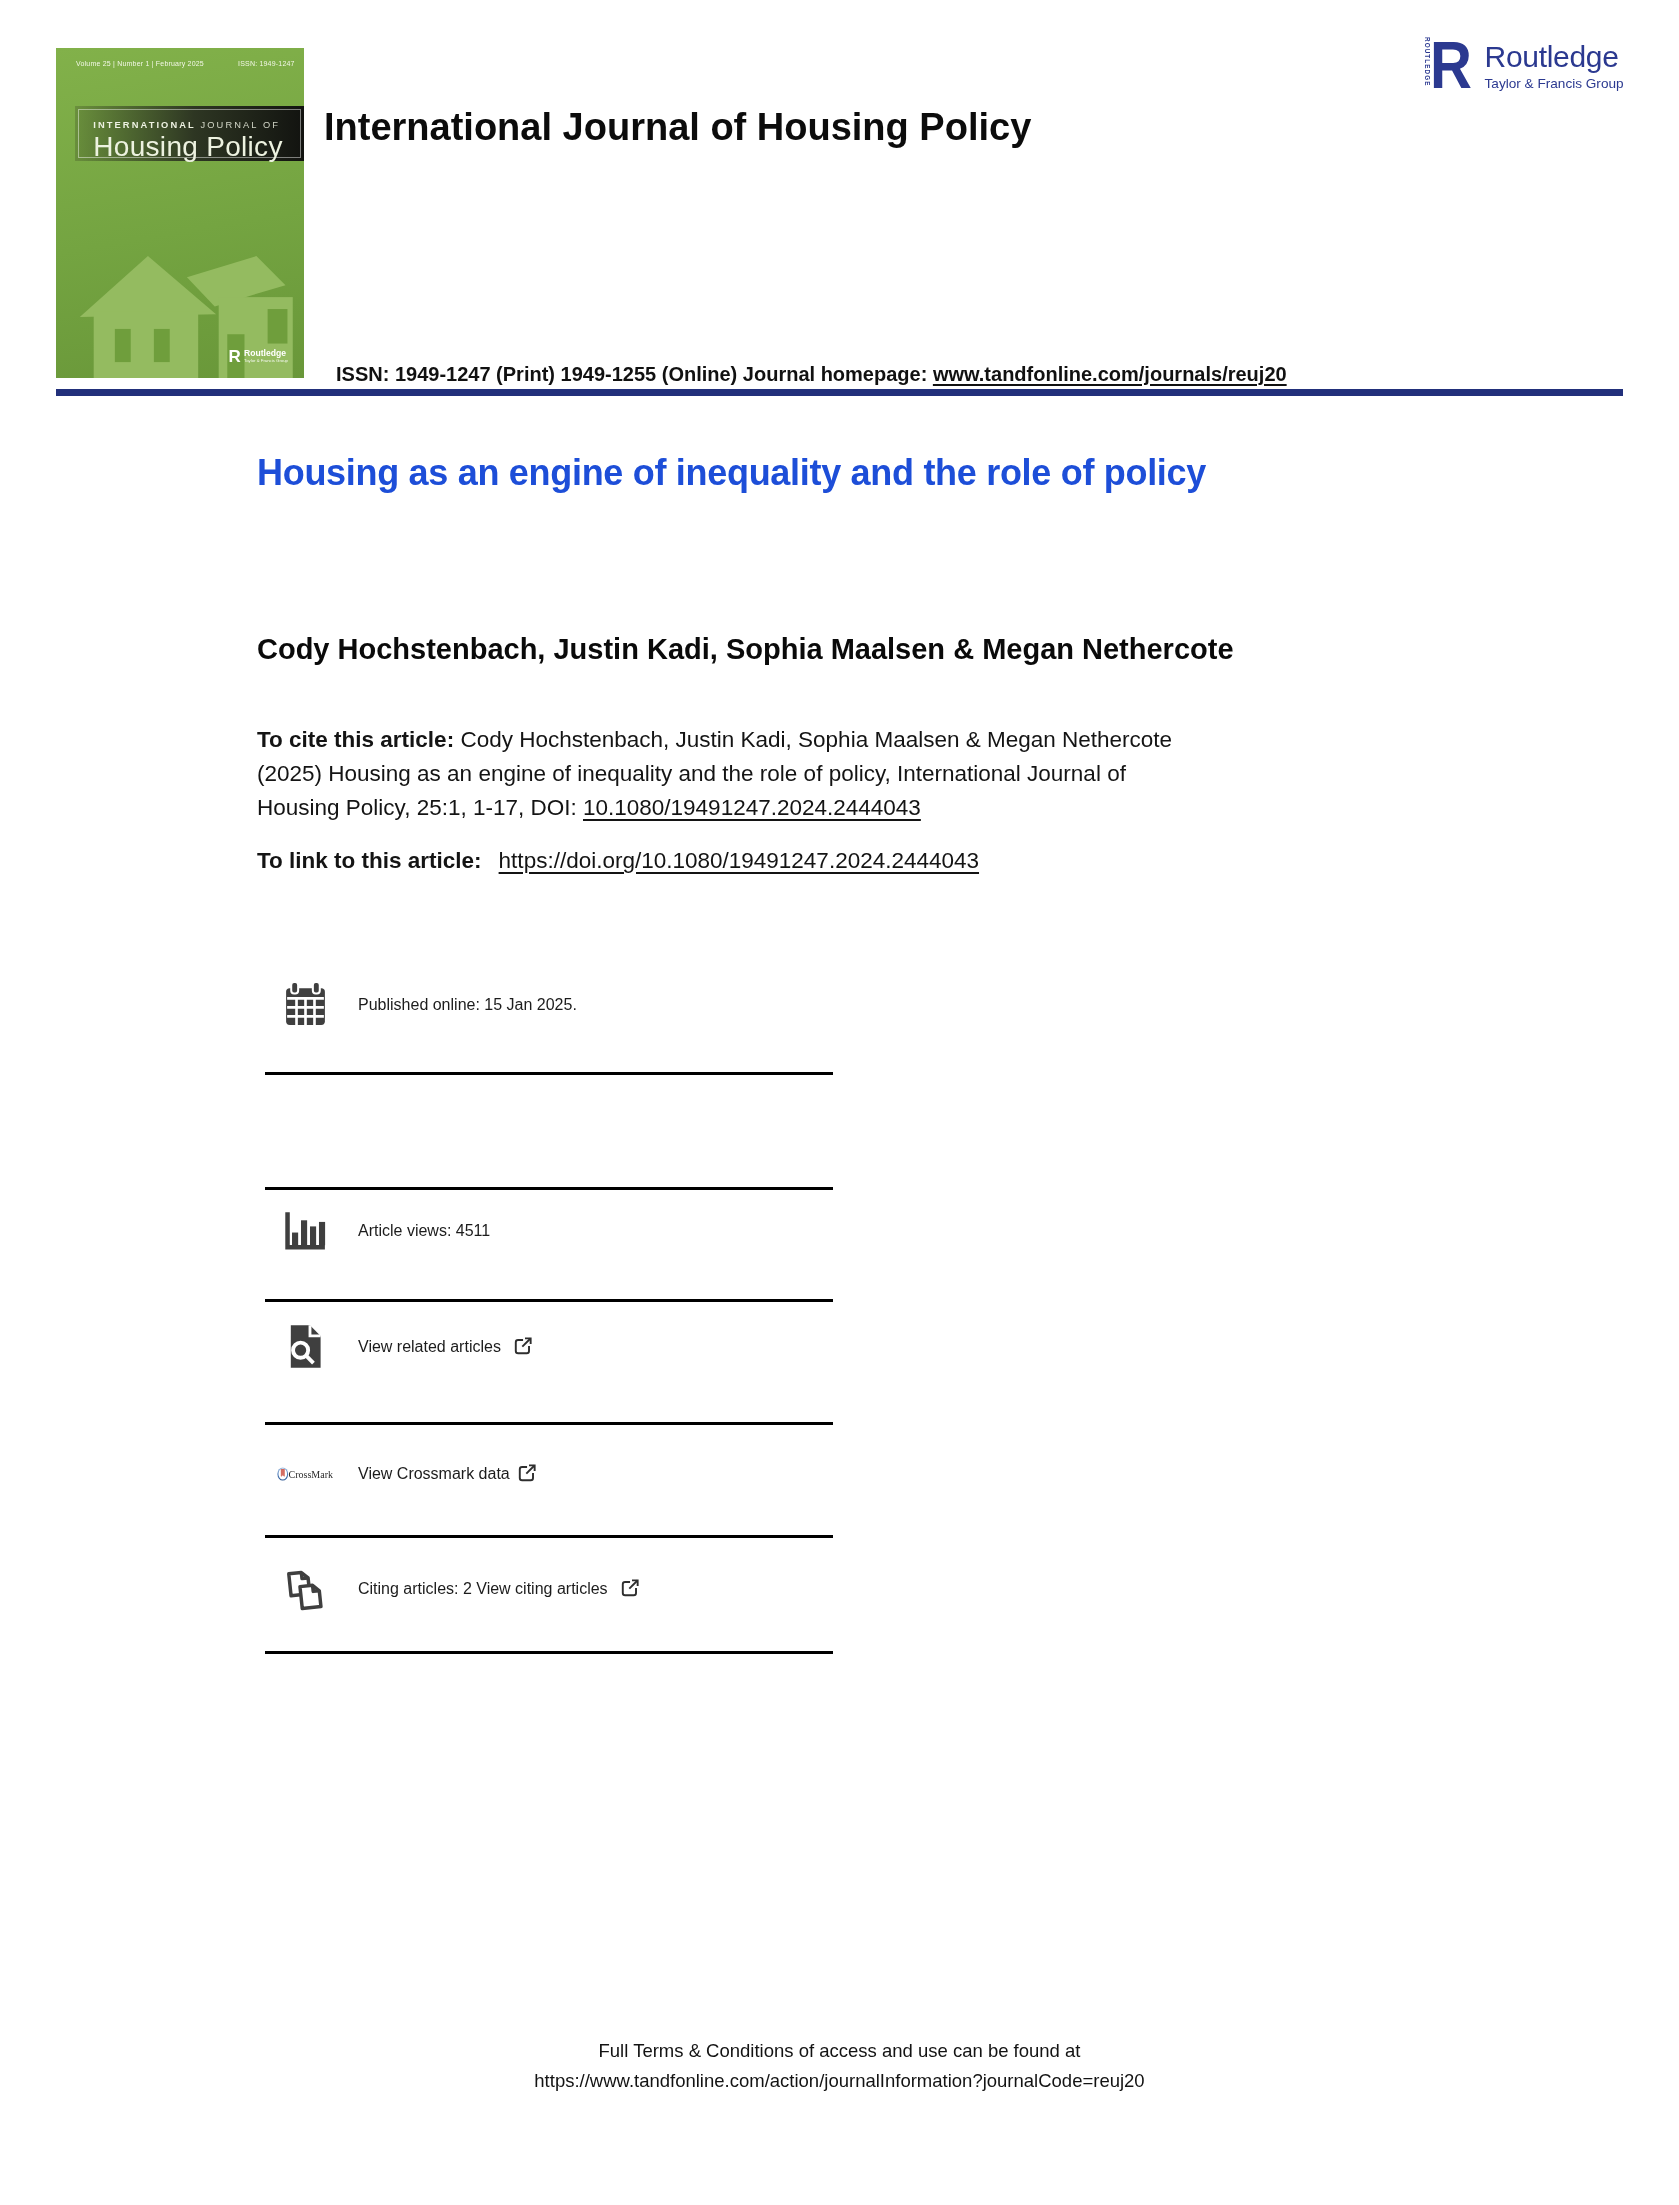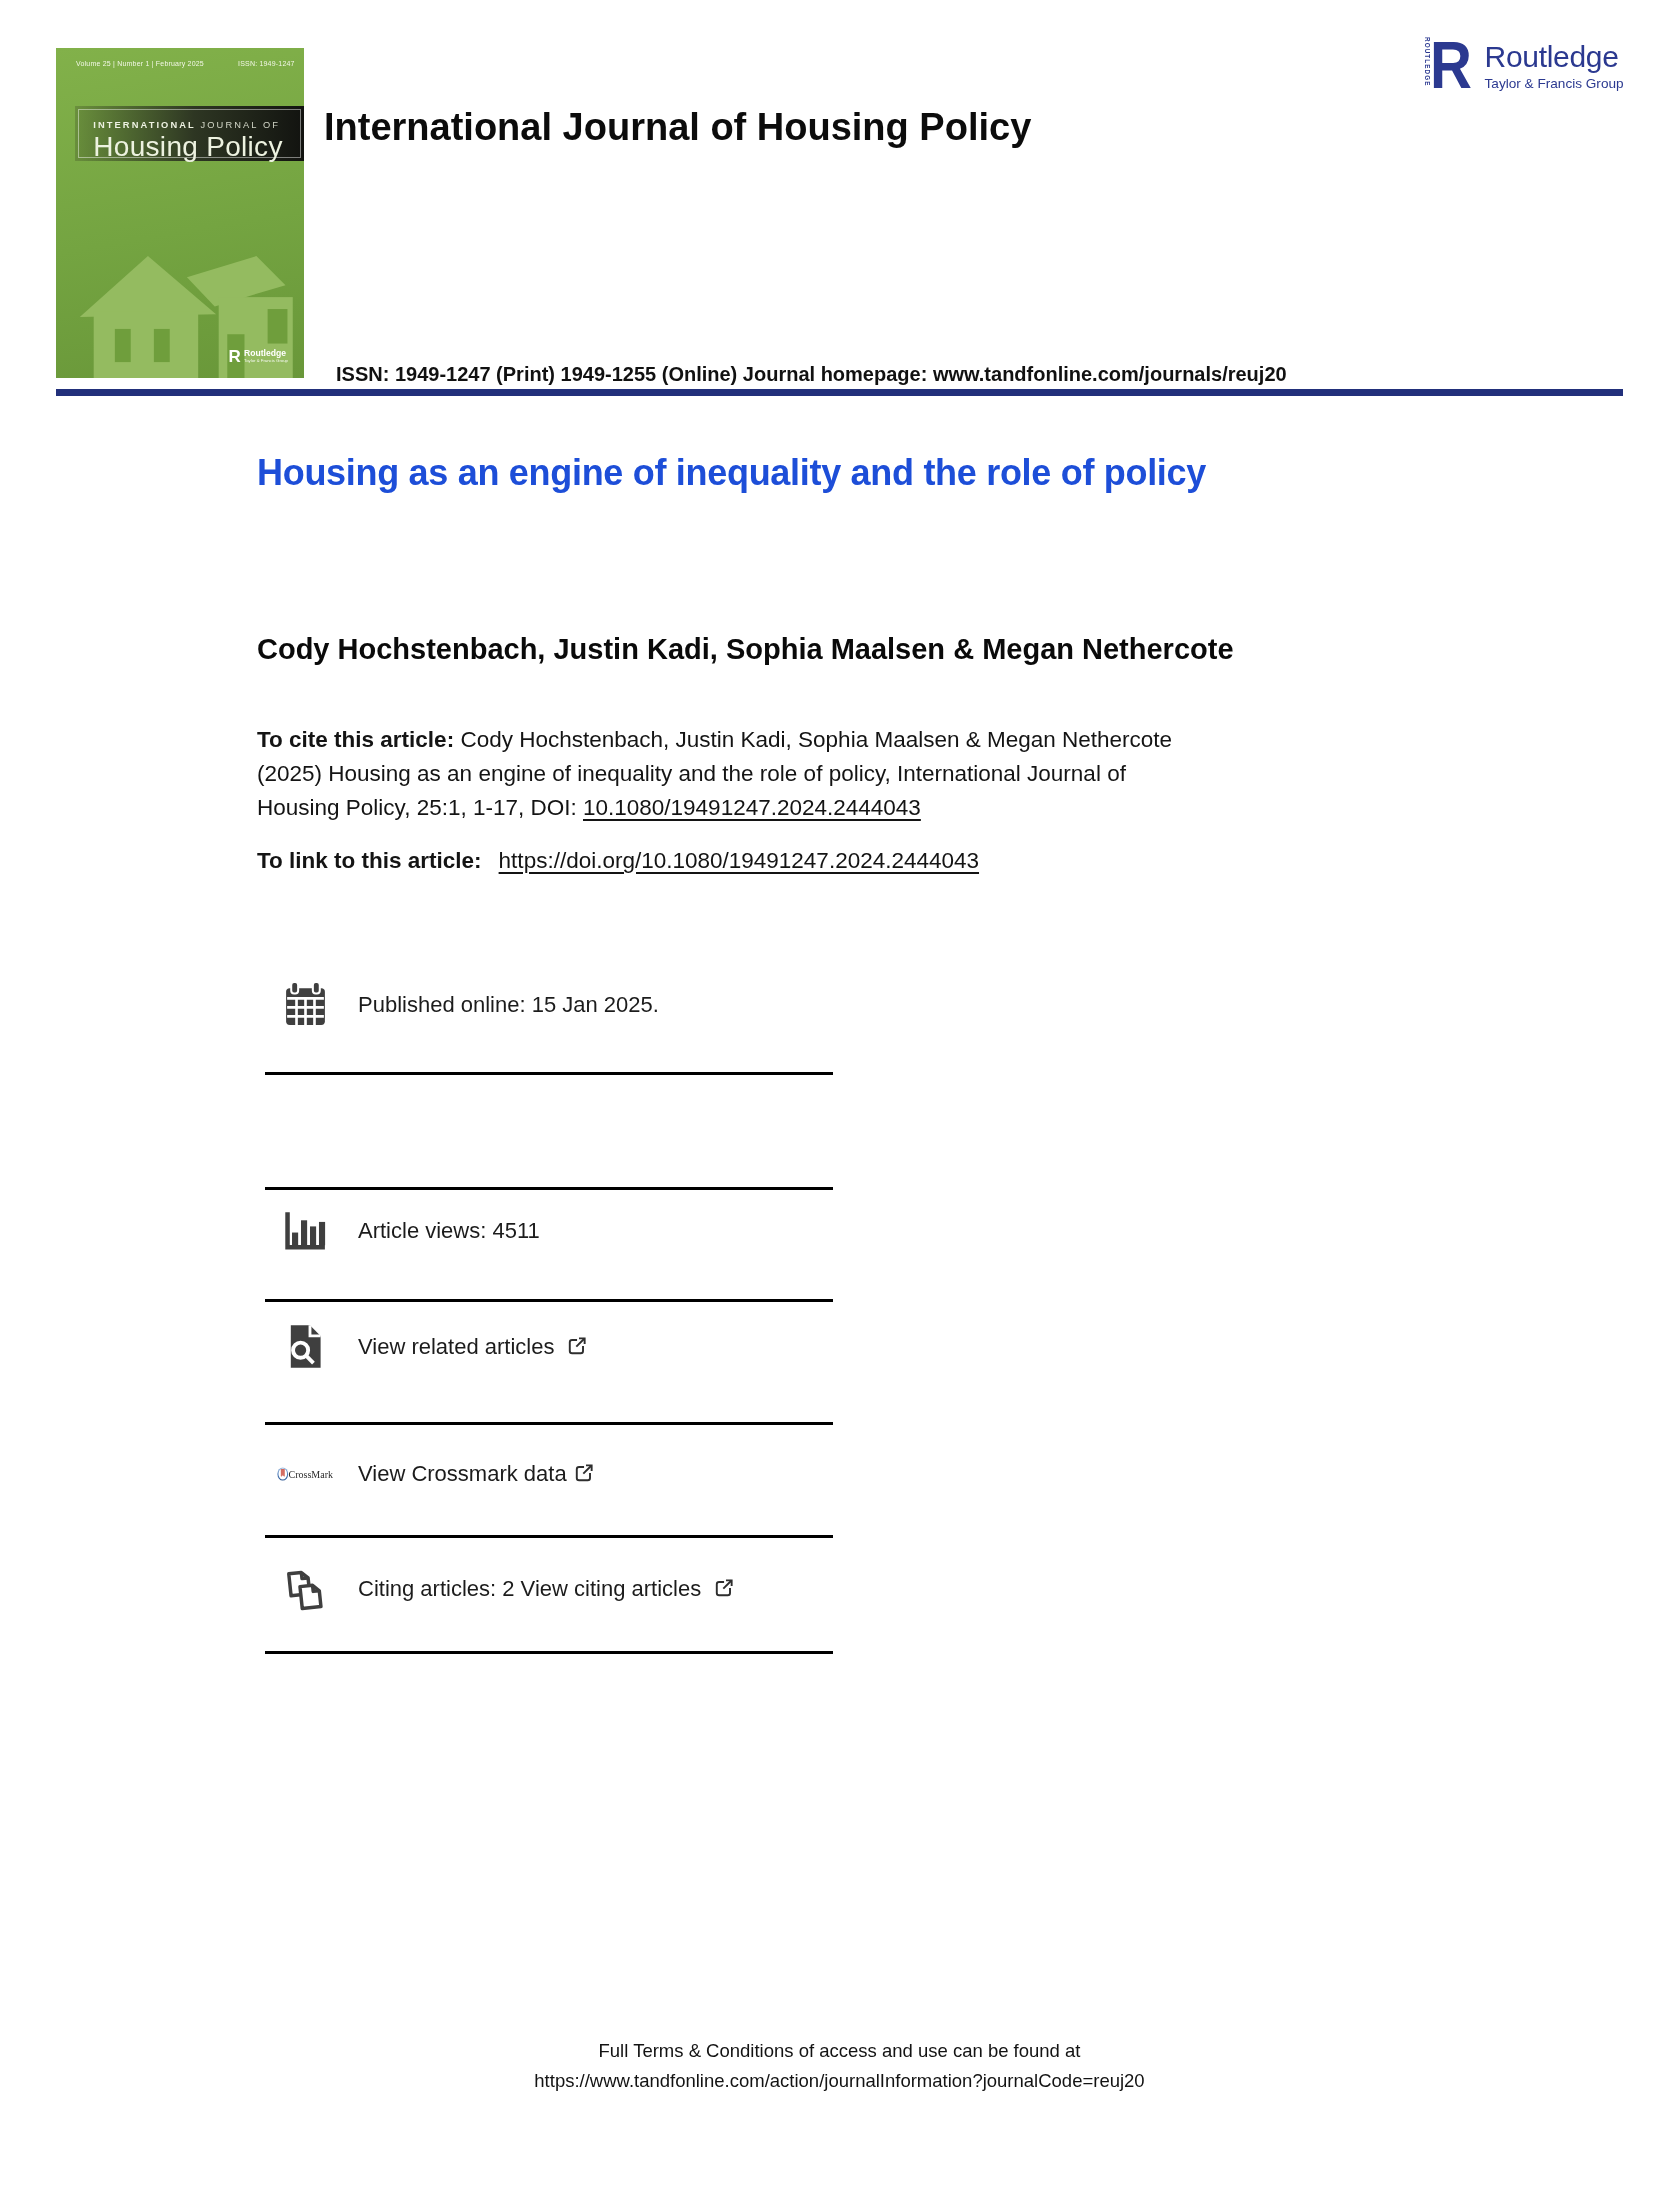--- a/index.html
+++ b/index.html
@@ -32,40 +32,40 @@
   .tf-vert { writing-mode:vertical-rl; font-size:6.3px; font-weight:700; letter-spacing:1.1px;
              line-height:1; height:64px; color:#2b3990; }
   .tf-R { font-size:66px; font-weight:700; line-height:.86; transform:scaleX(.88); transform-origin:left top; }
   .tf-words { display:flex; flex-direction:column; }
   .tf-name { font-size:30px; letter-spacing:-0.3px; margin-top:2.6px; }
   .tf-tag { font-size:13.6px; margin-top:2.6px; }
 
   
   .masthead-title { position:absolute; left:324px; top:106px; font-size:38px; font-weight:700; color:#0c0c0c; }
   .issn-line { position:absolute; left:336px; top:363px; font-size:20px; font-weight:700; color:#111; white-space:nowrap; }
-  .issn-line .url { text-underline-offset:3.3px; }
+  .issn-line .url { text-decoration:underline; text-underline-offset:3.3px; }
   .navy-bar { position:absolute; left:56px; top:389px; width:1567px; height:7.3px; background:#22307b; }
 
   
   .article-title { position:absolute; left:257px; top:445px; width:1211px;
                    font-size:36px; line-height:56px; font-weight:700; color:#1d4ed8; letter-spacing:-0.3px; }
   .authors { position:absolute; left:257px; top:633px; font-size:29px; font-weight:700; color:#0a0a0a; white-space:nowrap; }
   .cite { position:absolute; left:257px; top:723px; font-size:22.5px; line-height:34px; color:#141414; white-space:nowrap; }
   .cite b { font-weight:700; }
   .link-line { position:absolute; left:257px; top:848px; font-size:22.5px; color:#141414; white-space:nowrap; }
   .link-line b { font-weight:700; margin-right:17px; }
   .u-link { text-decoration:underline; text-underline-offset:4px; color:#141414; }
 
   
   .sep { position:absolute; left:265px; width:568px; height:2.6px; background:#000; }
   .row { position:absolute; left:277px; width:927px; height:79px; display:flex; align-items:center; }
   .row-tall { height:99px; }
   .icbox { width:56px; display:flex; flex-direction:row; justify-content:center; align-items:center; flex:0 0 56px; }
   .ic { width:49px; height:49px; }
-  .rowtext { margin-left:25px; font-size:22px; color:#1c1c1c; white-space:nowrap; }
+  .rowtext { margin-left:25px; font-size:16px; color:#1c1c1c; white-space:nowrap; }
   .ext { width:23px; height:23px; margin-left:10.6px; flex:0 0 auto; }
   .ext-tight { margin-left:5.3px; }
   .cm-caption { font-family:"Liberation Serif", serif; font-size:10px; color:#2b2b2b; margin-top:1.3px; white-space:nowrap; }
 
   
   .footer { position:absolute; left:0; top:2036px; width:1679px; text-align:center;
             font-size:18.5px; line-height:30px; color:#131313; }
 </style>
 </head>
 <body>

